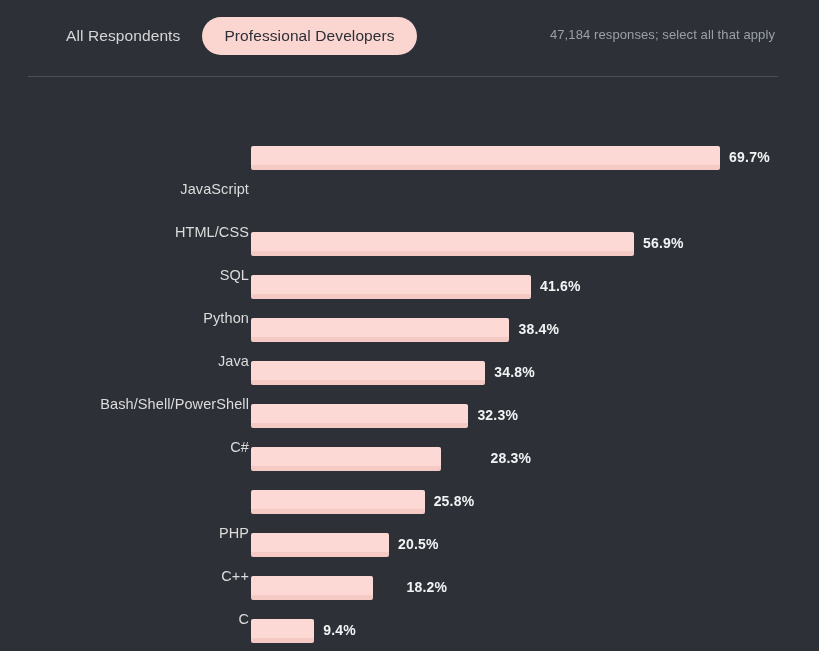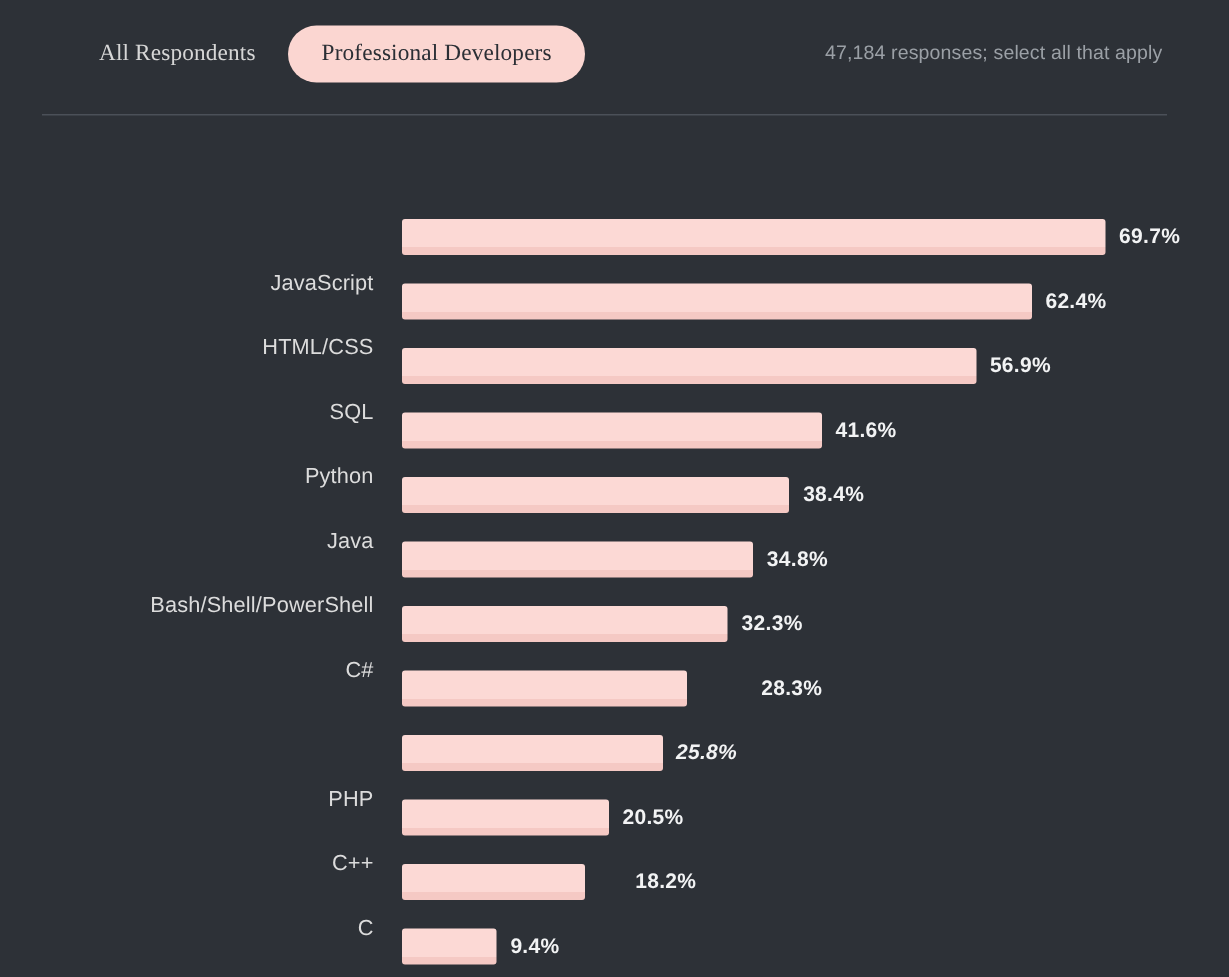--- a/index.html
+++ b/index.html
@@ -40,21 +40,21 @@
   }
 
   .toggle-btn {
     font-size: 15.5px;
     line-height: 1;
     padding: 11px 22px;
     border-radius: 999px;
     border: none;
     background: transparent;
     color: #d6d6d6;
-    font-family: Liberation Serif, serif;
+    font-family: Liberation Sans, sans-serif;
     cursor: pointer;
     white-space: nowrap;
     letter-spacing: 0.1px;
   }
 
   .toggle-btn.active {
     background: #fbd6d1;
     color: #2b2f35;
   }
 
@@ -99,21 +99,21 @@
     text-align: right;
     font-size: 14.5px;
     color: #dcdcdc;
     white-space: nowrap;
     letter-spacing: 0.1px;
     margin-top: 32px;
   }
 
   .bar-track {
     position: absolute;
-    left: 268px;
+    left: 251px;
     top: 0;
     right: 0;
     height: 28px;
   }
 
   .bar-fill {
     position: absolute;
     left: 0;
     top: 0;
     height: 24px;
@@ -155,24 +155,20 @@
   <div class="bars" id="bars">
       <div class="bar-row">
         <div class="bar-label">JavaScript</div>
         <div class="bar-track">
           <div class="bar-fill" style="width: 469.081px;"></div>
           <div class="bar-value" style="left: 478.081px;">69.7%</div>
         </div>
       </div>
       <div class="bar-row">
         <div class="bar-label">HTML/CSS</div>
-        <div class="bar-track">
-          <div class="bar-fill" style="width: 419.952px;"></div>
-          <div class="bar-value" style="left: 428.952px;">62.4%</div>
-        </div>
       </div>
       <div class="bar-row">
         <div class="bar-label">SQL</div>
         <div class="bar-track">
           <div class="bar-fill" style="width: 382.937px;"></div>
           <div class="bar-value" style="left: 391.937px;">56.9%</div>
         </div>
       </div>
       <div class="bar-row">
         <div class="bar-label">Python</div>
@@ -205,21 +201,21 @@
       <div class="bar-row">
         <div class="bar-track">
           <div class="bar-fill" style="width: 190.459px;"></div>
           <div class="bar-value" style="left: 199.459px; margin-left: 40px;">28.3%</div>
         </div>
       </div>
       <div class="bar-row">
         <div class="bar-label">PHP</div>
         <div class="bar-track">
           <div class="bar-fill" style="width: 173.634px;"></div>
-          <div class="bar-value" style="left: 182.634px; font-style: italic;">25.8%</div>
+          <div class="bar-value" style="left: 182.634px;">25.8%</div>
         </div>
       </div>
       <div class="bar-row">
         <div class="bar-label">C++</div>
         <div class="bar-track">
           <div class="bar-fill" style="width: 137.965px;"></div>
           <div class="bar-value" style="left: 146.965px;">20.5%</div>
         </div>
       </div>
       <div class="bar-row">

